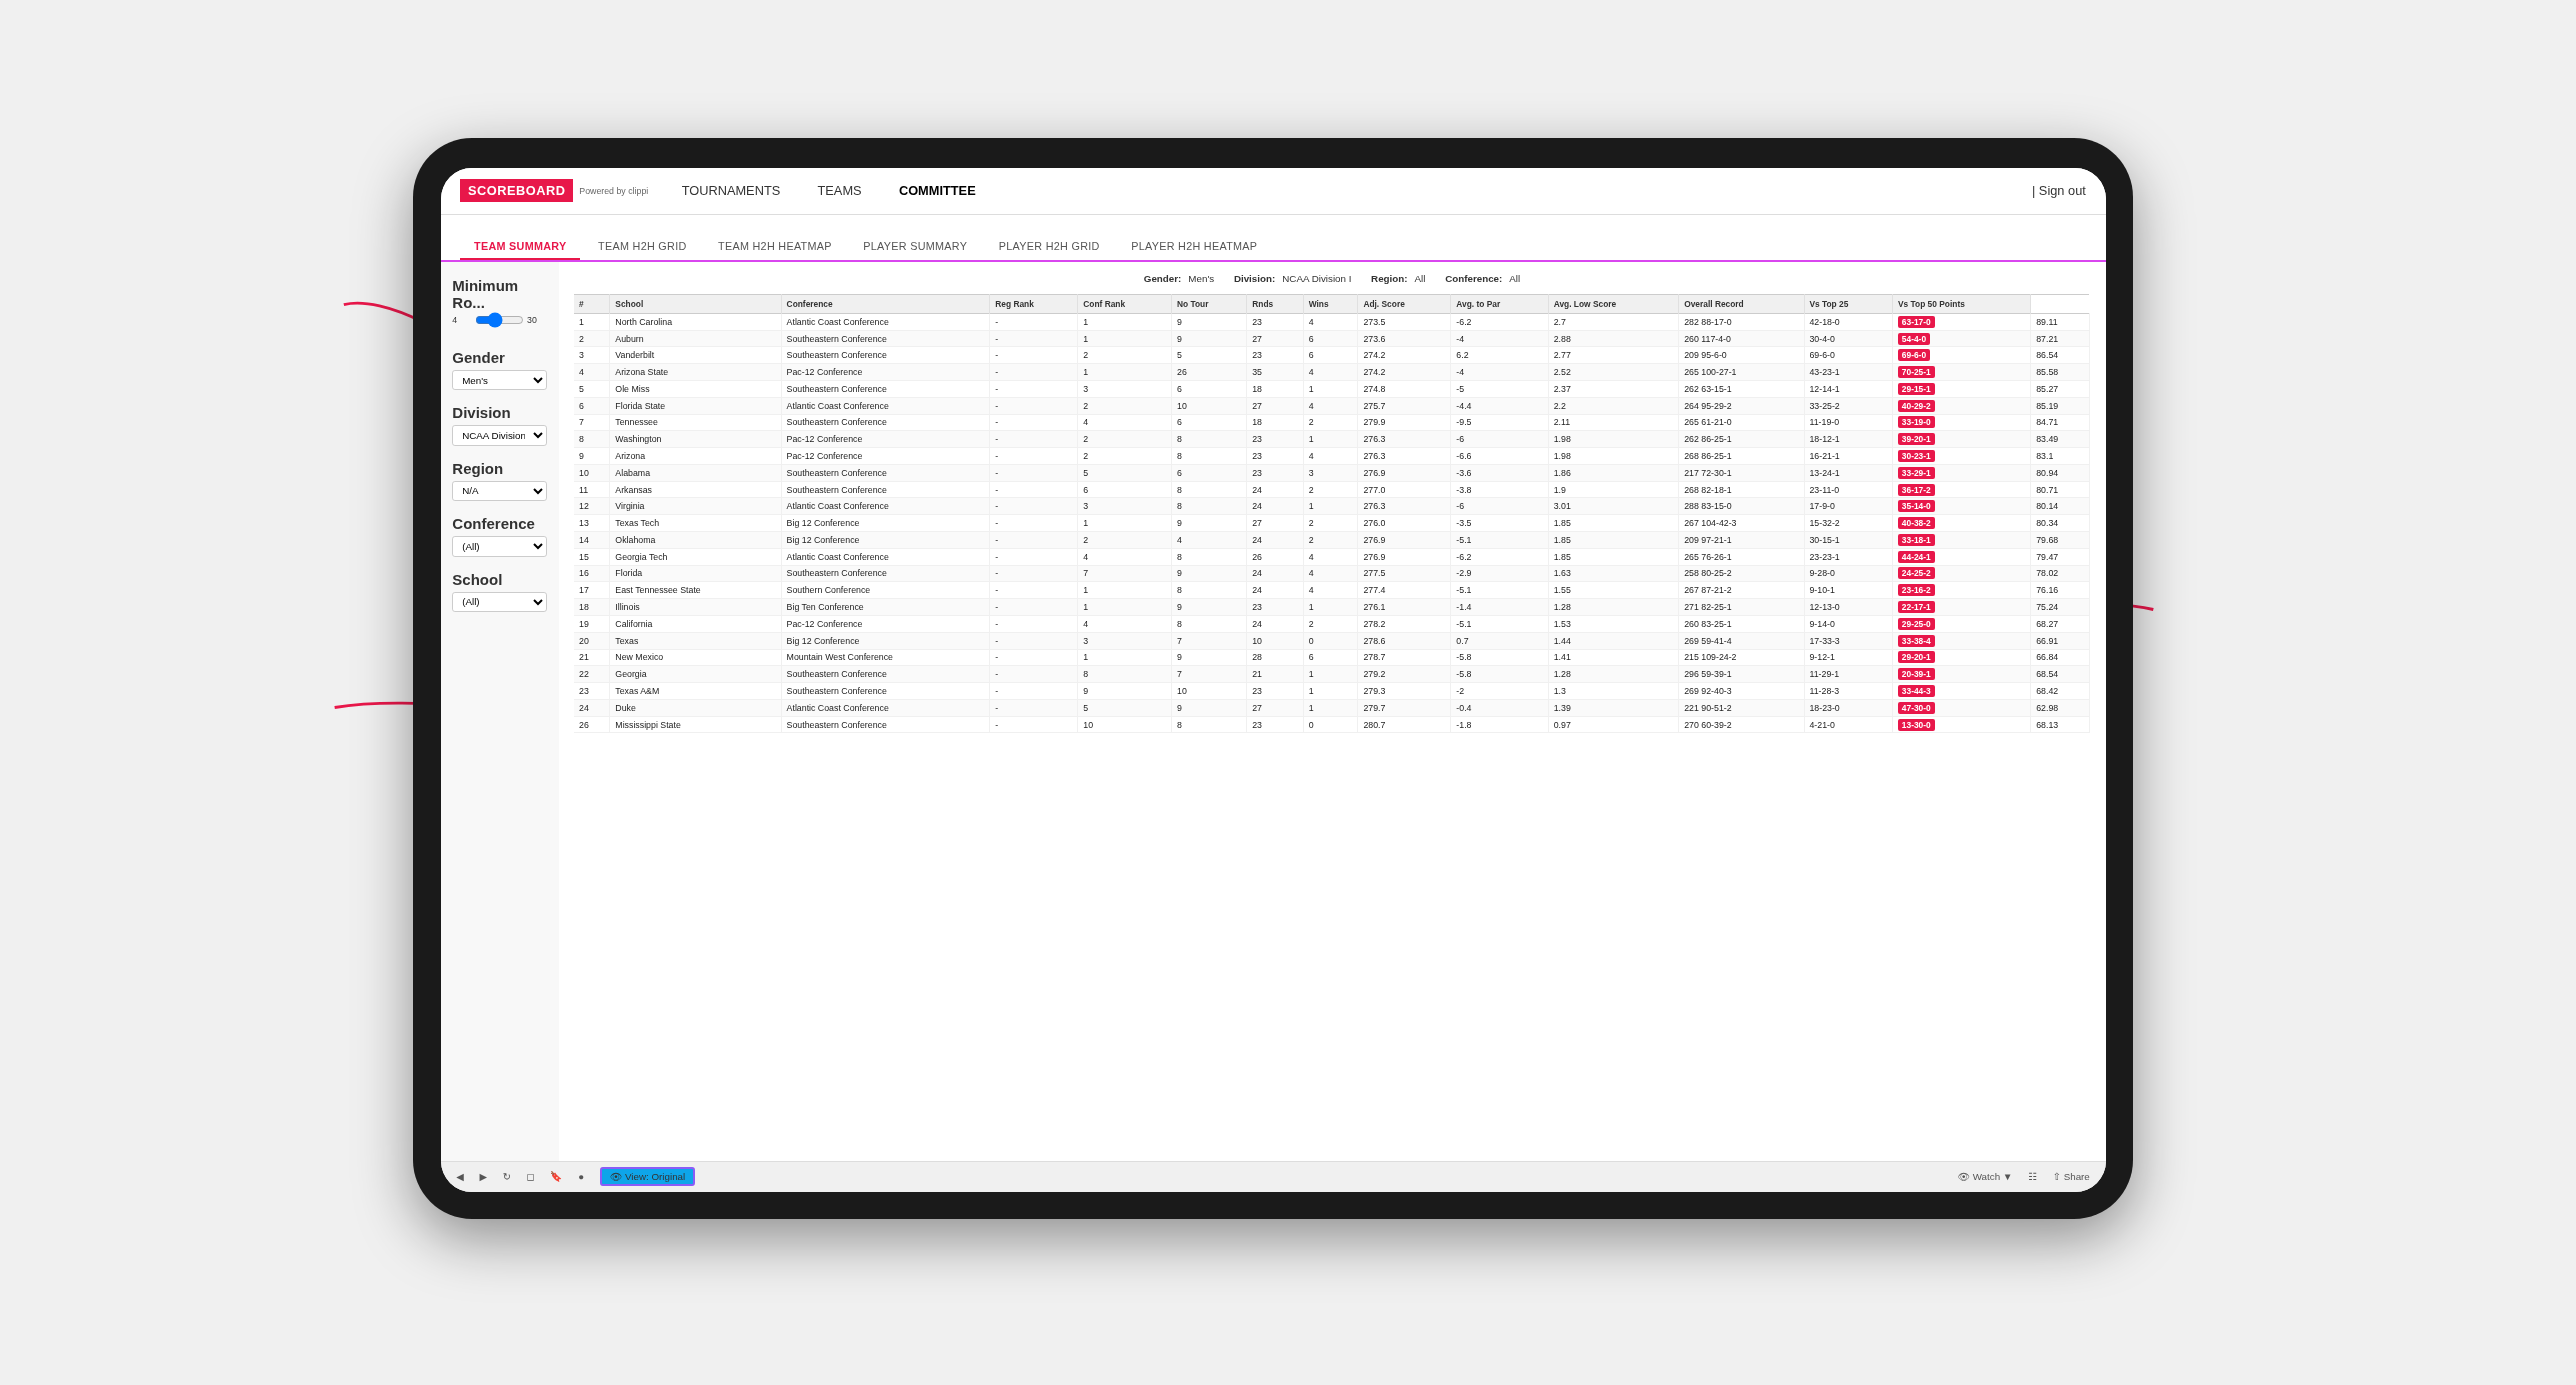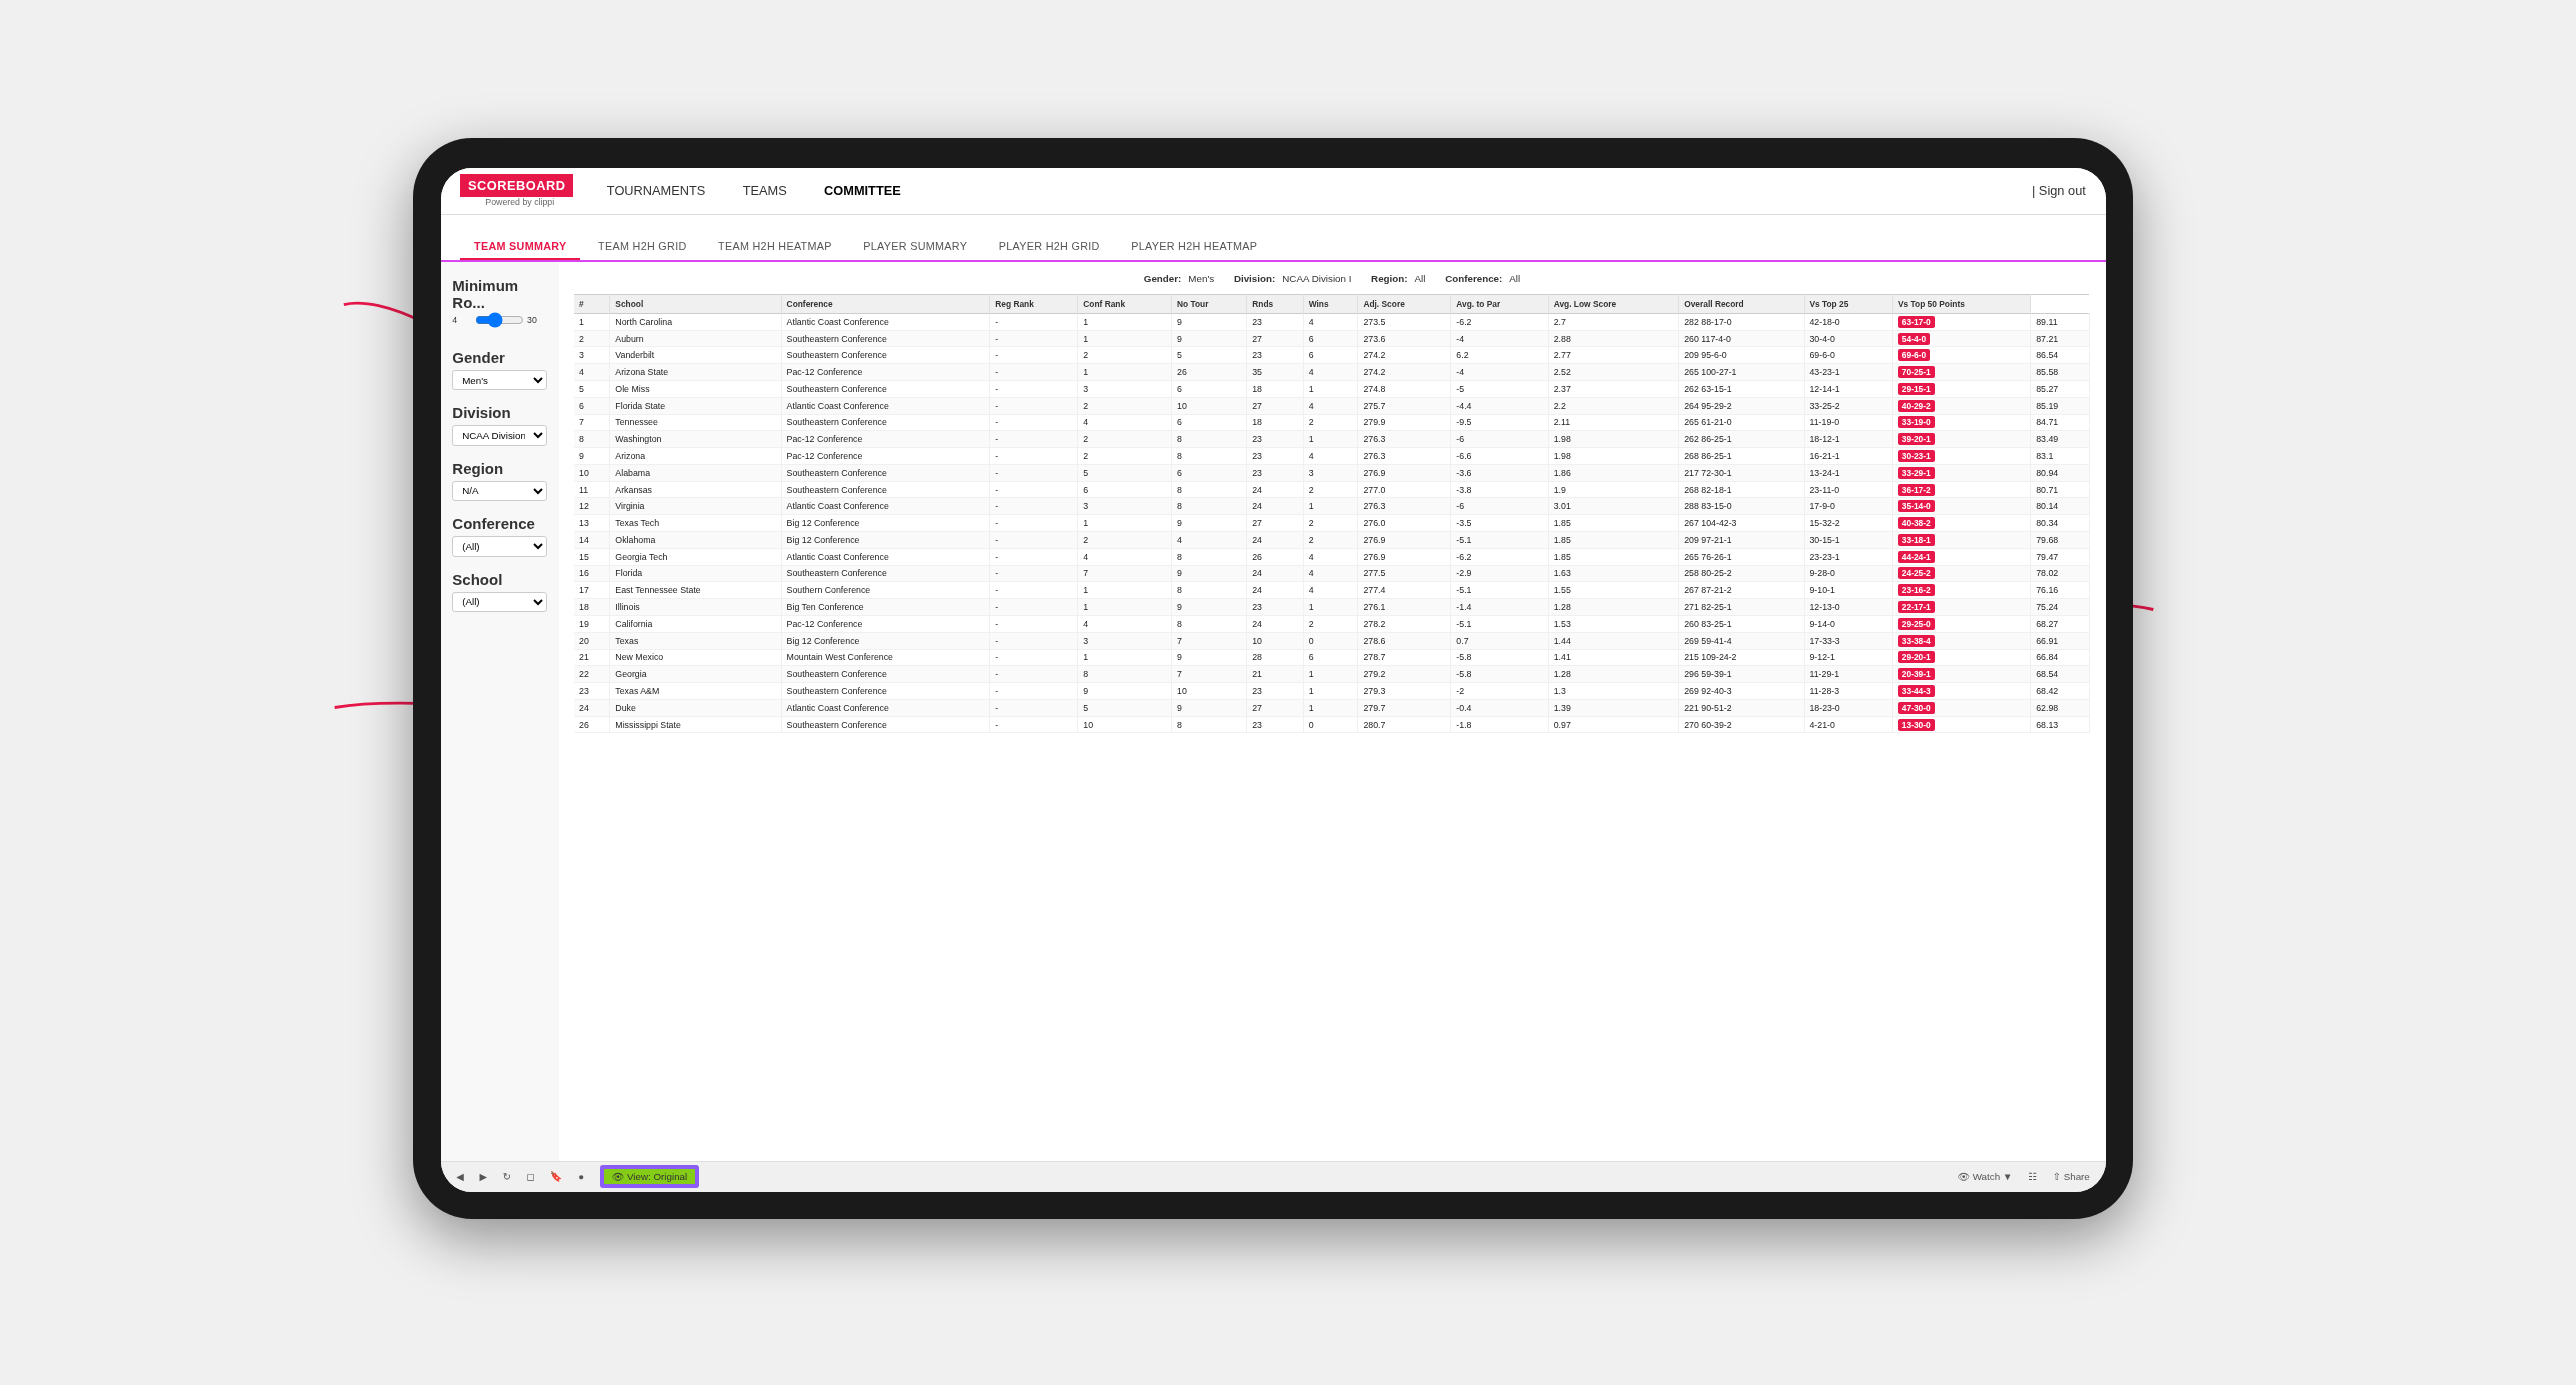--- a/index.html
+++ b/index.html
@@ -100,21 +100,20 @@
       display: flex;
       align-items: center;
       padding: 0 19.7px;
       height: 47px;
       flex-shrink: 0;
     }
     .logo-area {
       display: flex;
       align-items: center;
       margin-right: 29.5px;
-      flex-direction: column;
     }
     .logo-box {
       background: #e8174a;
       color: white;
       font-size: 12.8px;
       font-weight: 900;
       padding: 3.9px 7.9px;
       letter-spacing: 0.5px;
     }
     .logo-sub {
@@ -261,22 +260,22 @@
       display: flex;
       align-items: center;
       padding: 0 15.7px;
       gap: 15.7px;
       flex-shrink: 0;
     }
     .toolbar-btn { font-size: 9.8px; color: #555; cursor: pointer; }
     .view-original {
       font-size: 9.8px;
       color: #333;
-      background: #84cc16;
-      border: 4px solid #8b5cf6;
+      background: #0ea5e9;
+      border: 2px solid #8b5cf6;
       padding: 2px 7.9px;
       border-radius: 2.9px;
       cursor: pointer;
     }
     .watch-btn { font-size: 9.8px; color: #555; cursor: pointer; }
     .share-btn { font-size: 9.8px; color: #555; cursor: pointer; }
     .spacer { flex: 1; }
   </style>
 </head>
 <body>

